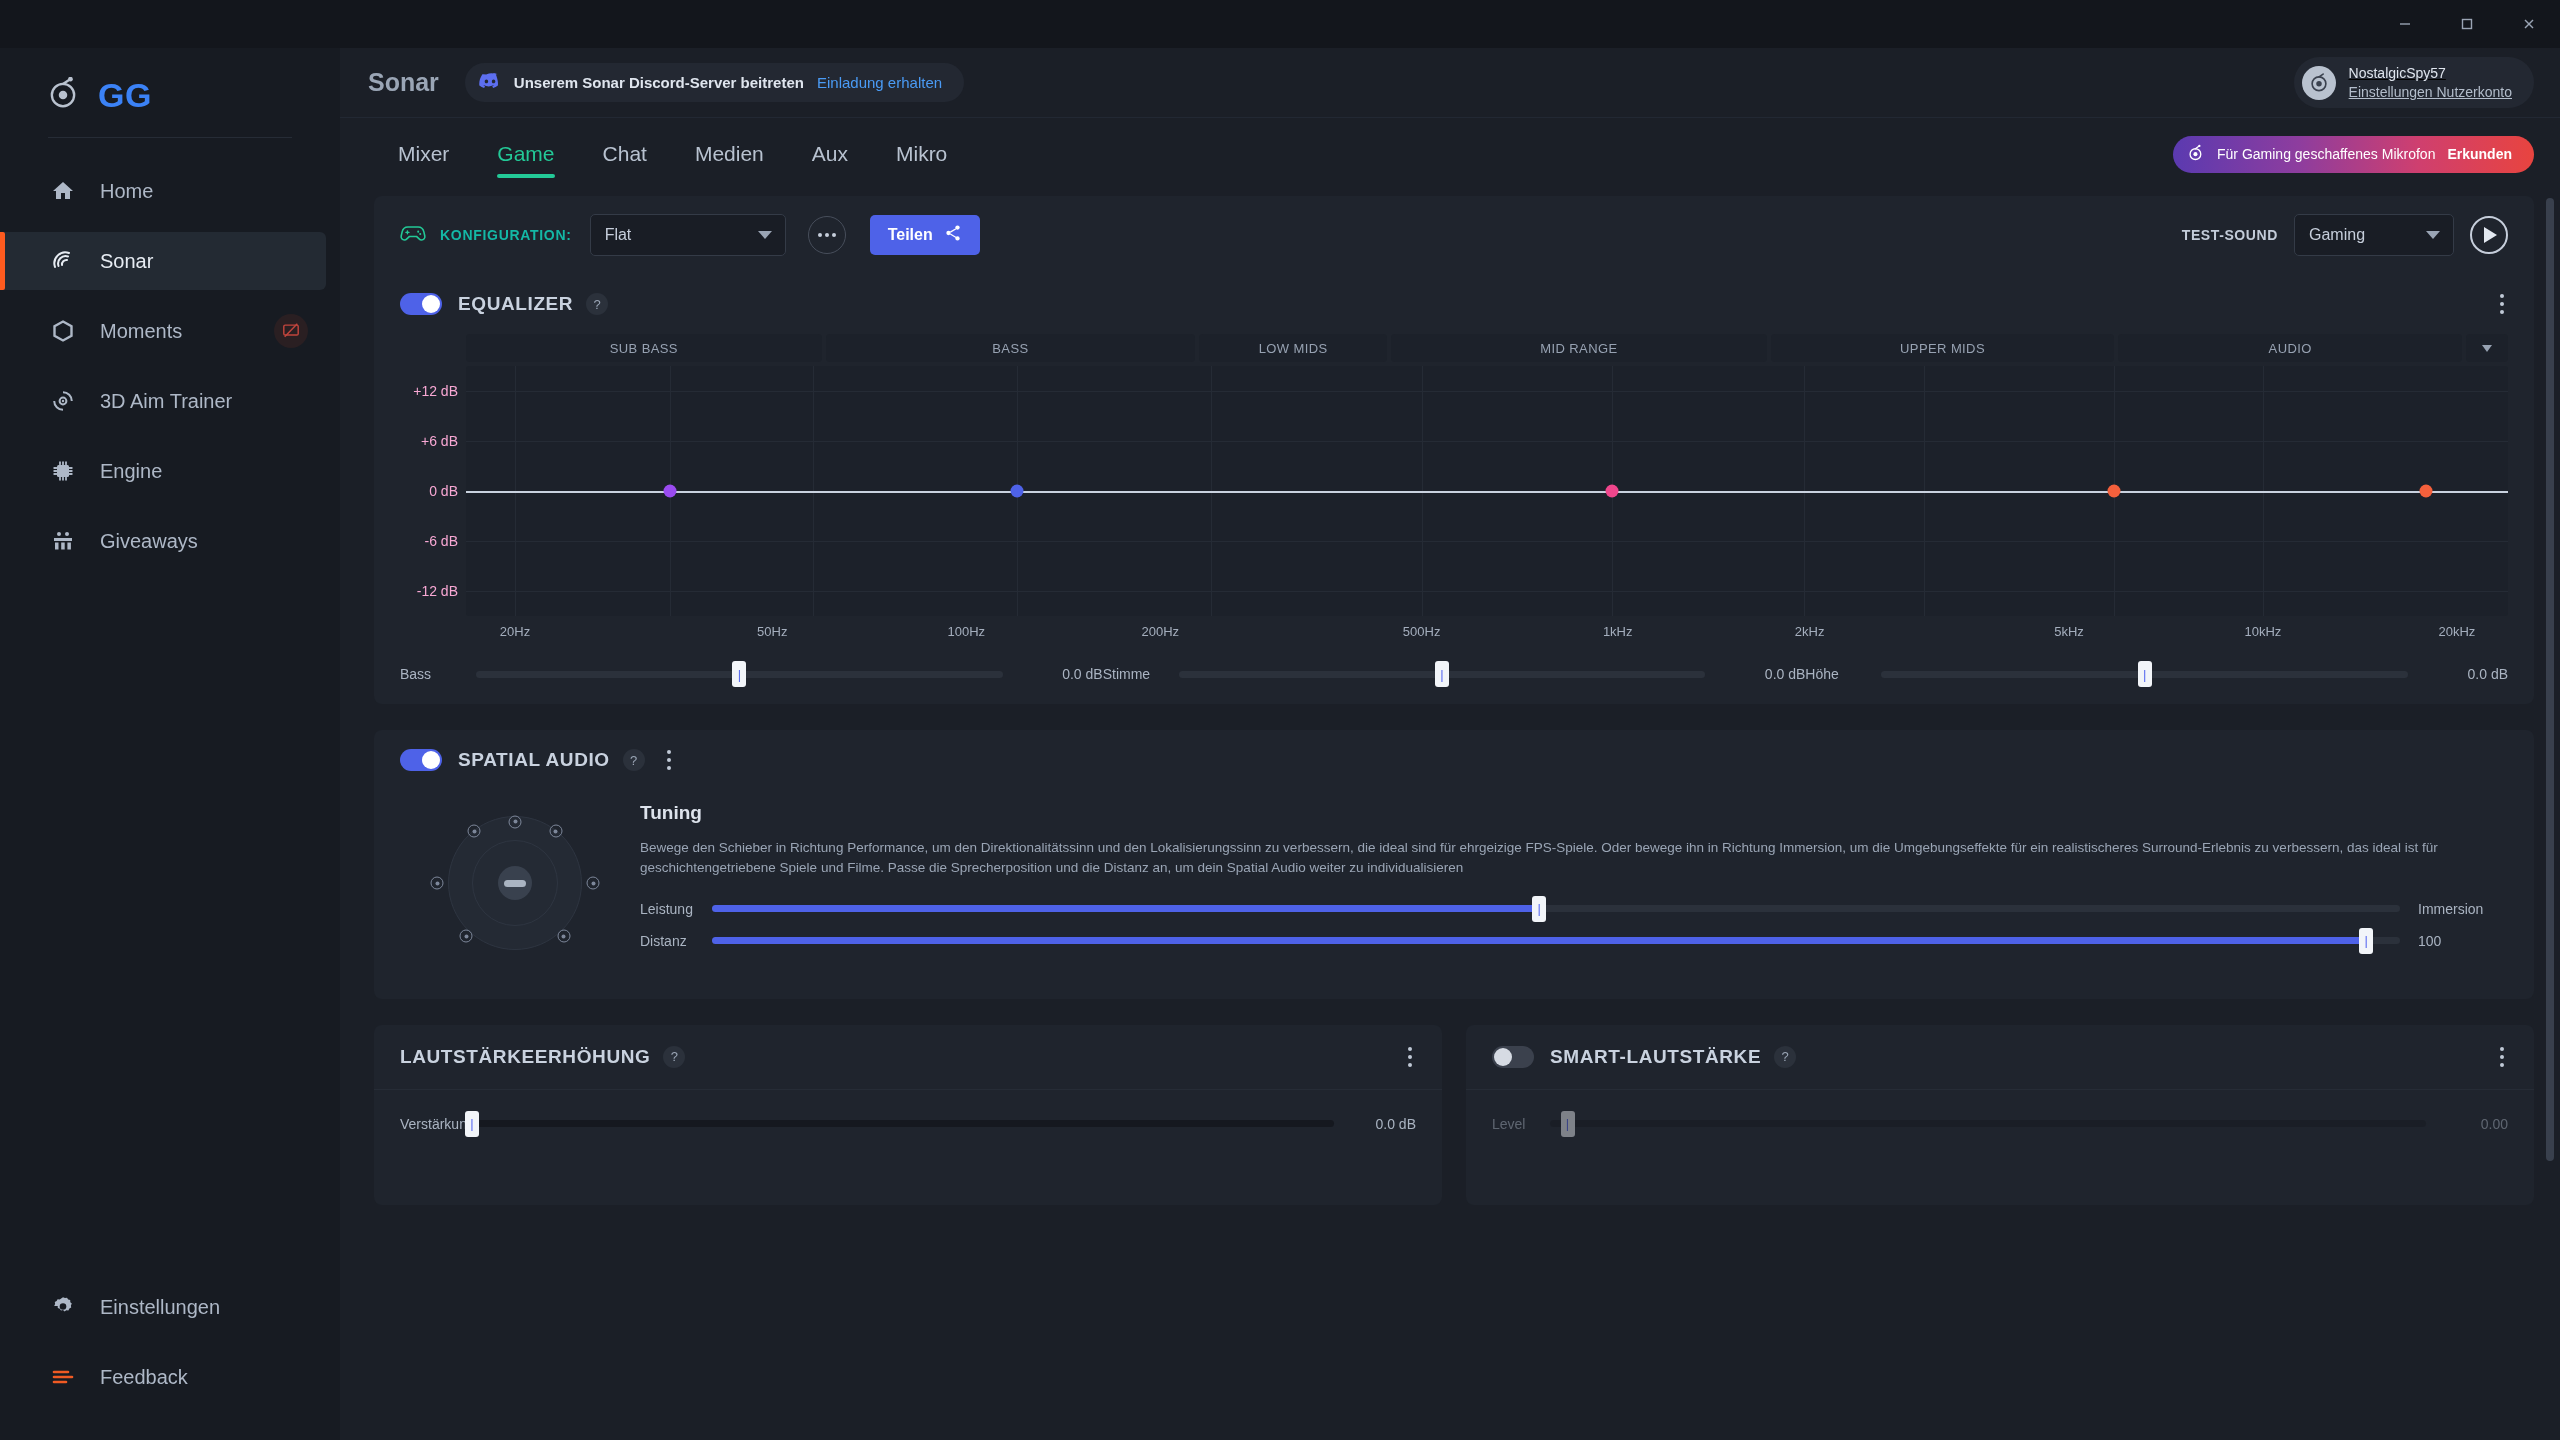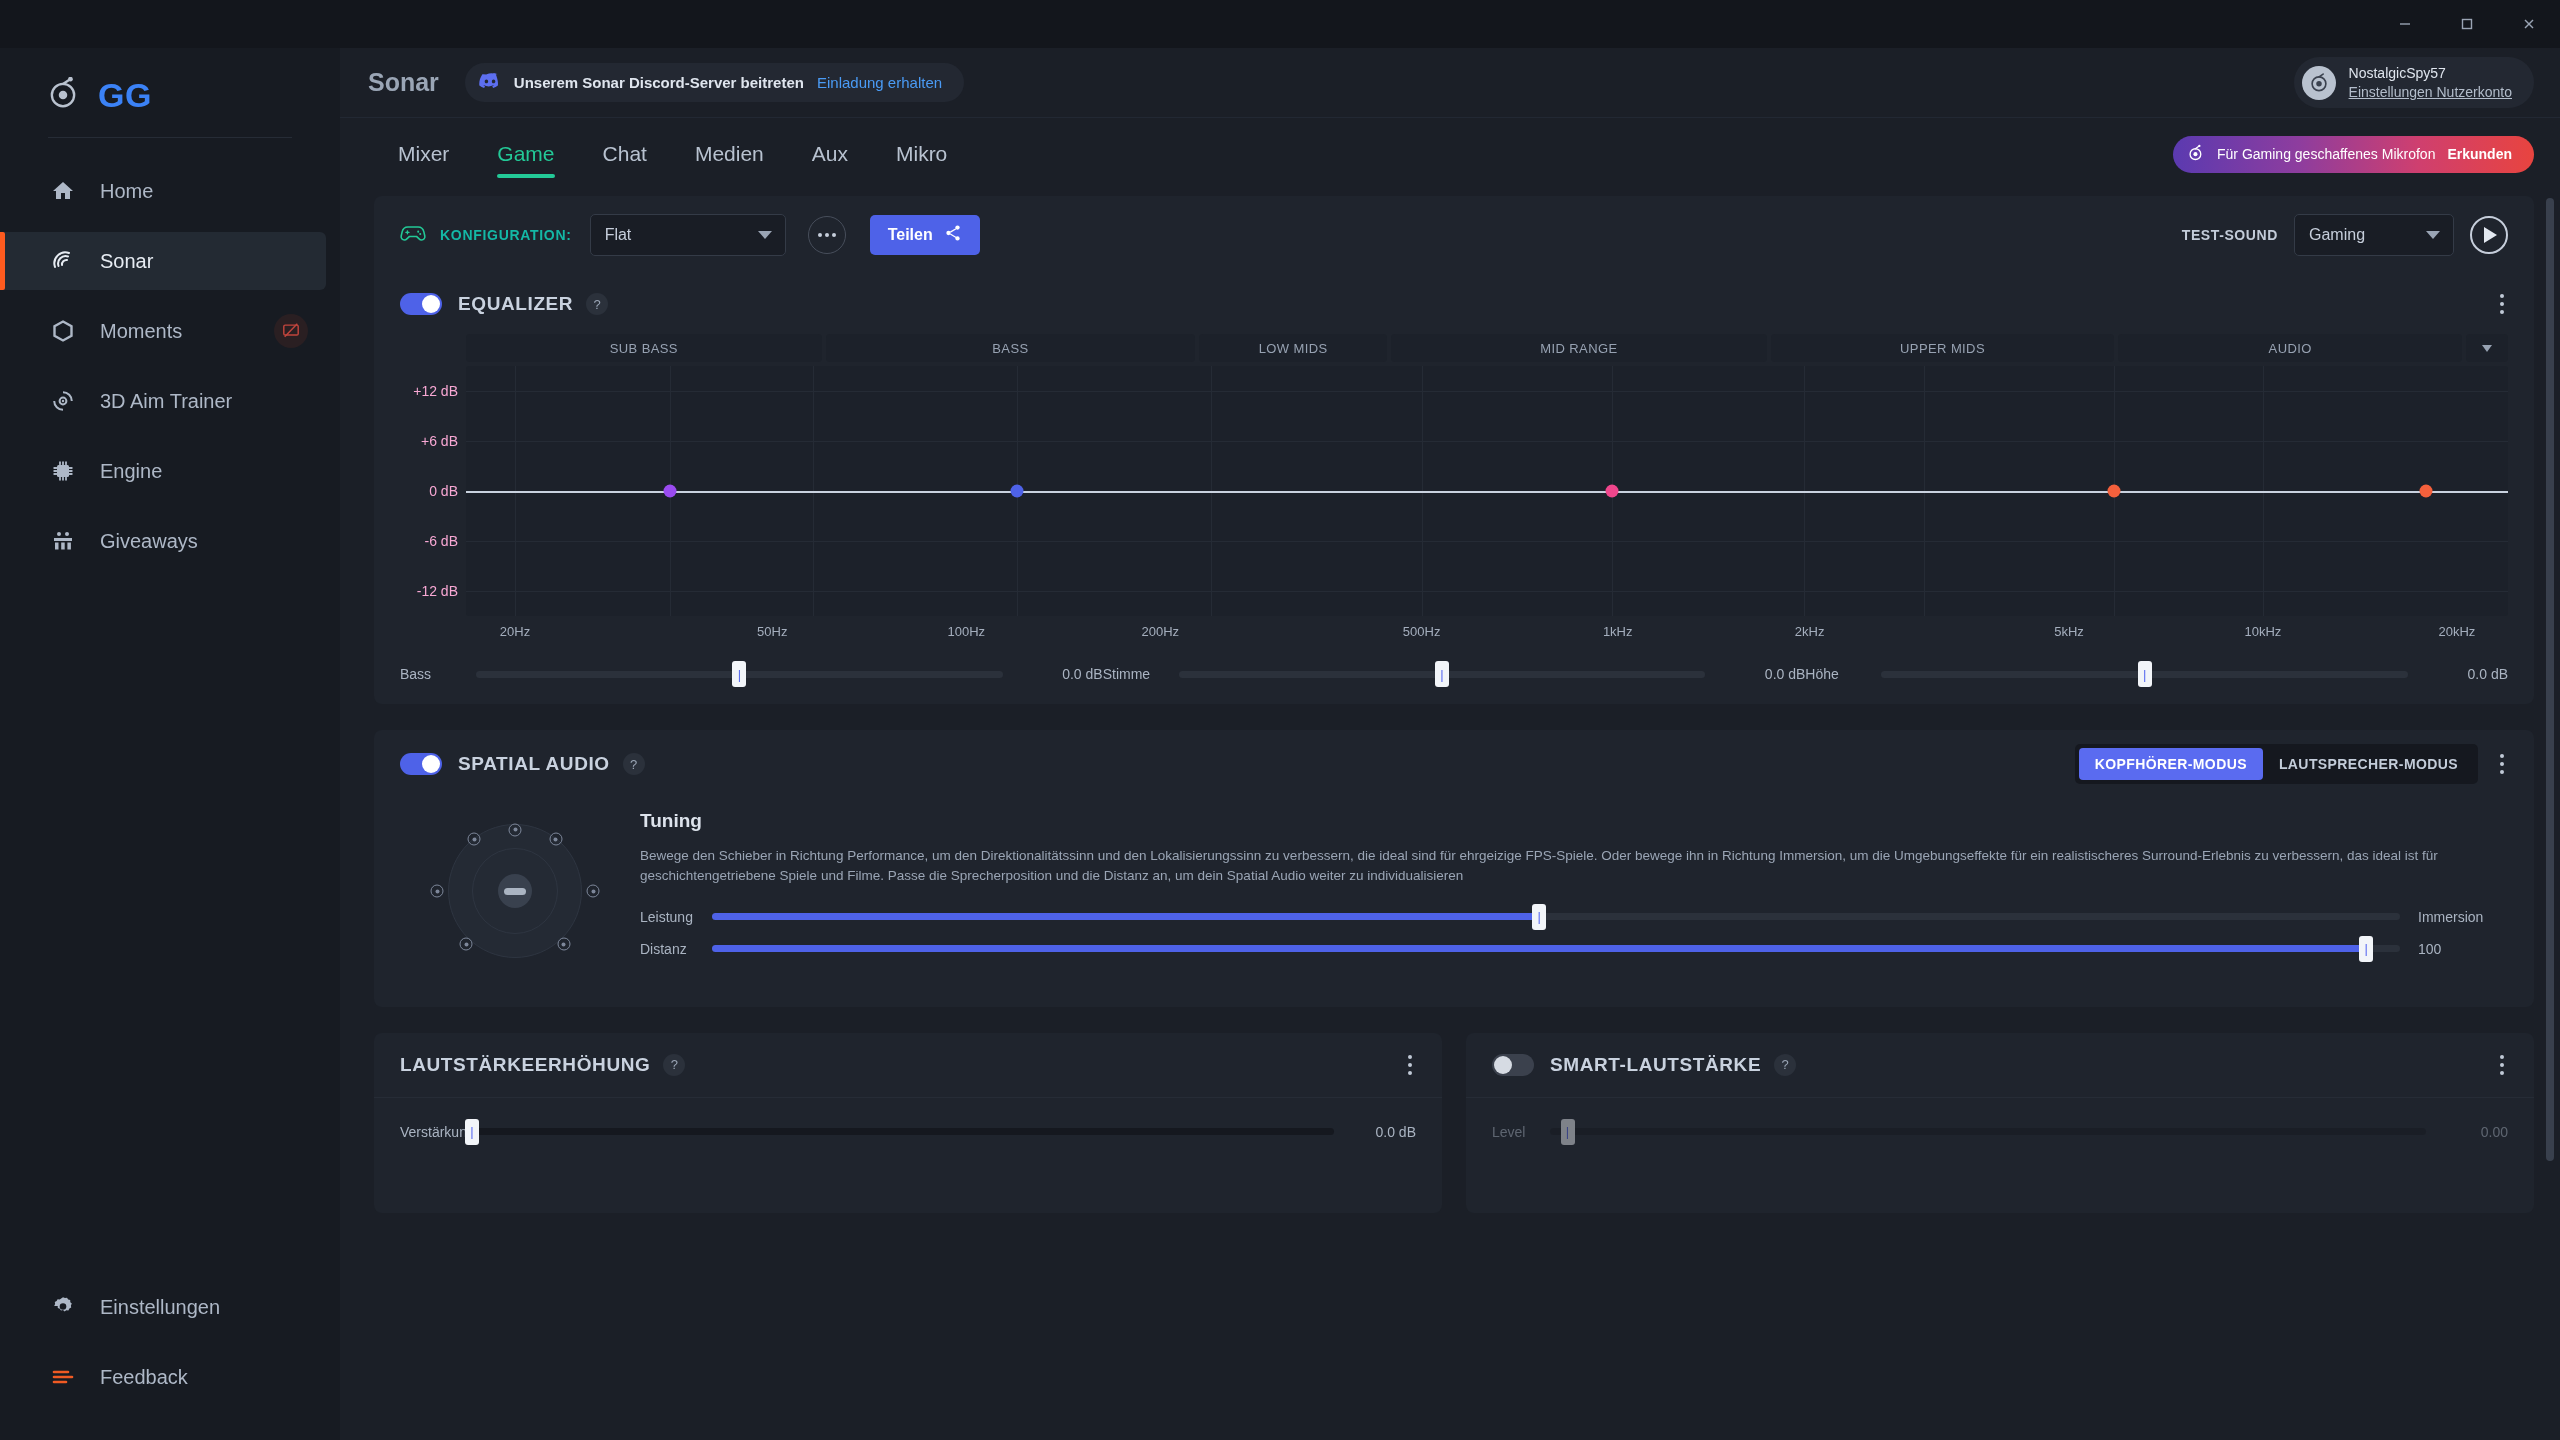--- a/index.html
+++ b/index.html
@@ -75,21 +75,21 @@
     border-bottom: 1px solid #222833;
   }
   .topbar-title { font-size: 25px; font-weight: bold; color: #9aa5b5; margin-right: 26px; }
   .discord-pill {
     display: flex; align-items: center; gap: 13px;
     background: #232832; border-radius: 22px;
     padding: 9px 22px 9px 14px;
   }
   .discord-pill .dtext { font-size: 15px; font-weight: bold; color: #dfe5ee; }
   .discord-pill .dlink { font-size: 15px; color: #4a9bf5; }
-  .topbar-right { margin-left: auto; display: flex; align-items: center; }
+  .topbar-right { margin-left: auto; display: flex; align-items: center; text-decoration: underline; }
   .user-pill {
     display: flex; align-items: center; gap: 13px;
     background: #232832; border-radius: 26px; padding: 7px 22px 7px 8px;
   }
   .avatar {
     width: 34px; height: 34px; border-radius: 50%;
     background: #b9c2cf; display: flex; align-items: center; justify-content: center;
     flex: 0 0 34px;
   }
   .user-name { font-size: 14px; color: #dfe5ee; line-height: 1.35; }
@@ -686,24 +686,20 @@
           <span class="sl-val">0.0 dB</span>
         </div>
       </div>
 
       <div class="sec-head" style="margin-top:26px;border-radius:8px 8px 0 0">
         <div class="toggle">
             <span class="knob"></span>
           </div>
         <div class="sec-title">SPATIAL AUDIO</div>
         <div class="help">?</div>
-        <div class="mode-group">
-          <div class="mode-btn active">KOPFHÖRER-MODUS</div>
-          <div class="mode-btn">LAUTSPRECHER-MODUS</div>
-        </div>
         <div class="kebab" style="margin-left:18px">
           <i></i>
             <i></i>
             <i></i>
         </div>
       </div>
 
       <div class="spatial-body">
         <div class="radar-wrap">
           <div class="radar">

